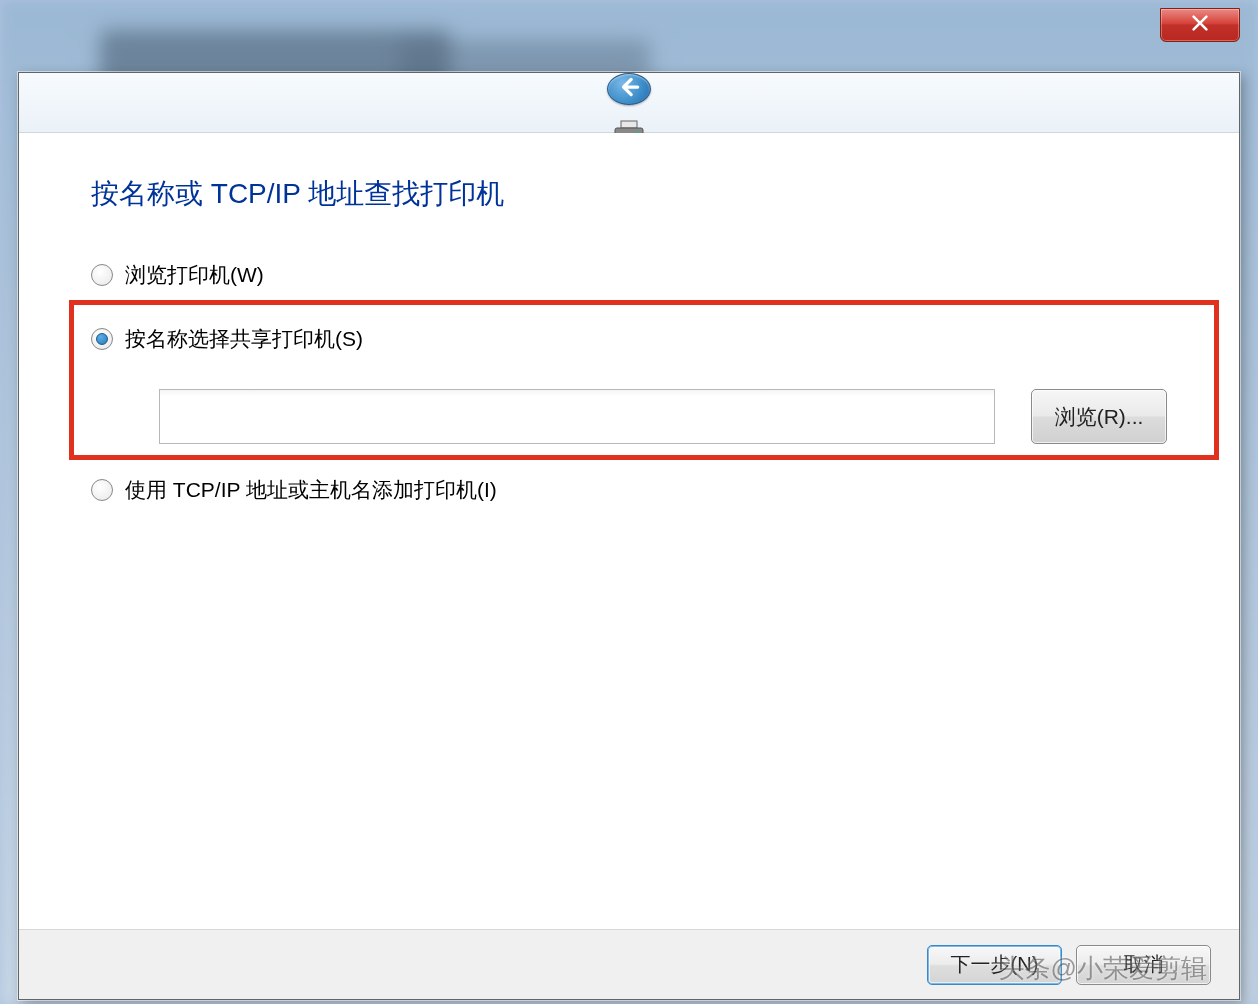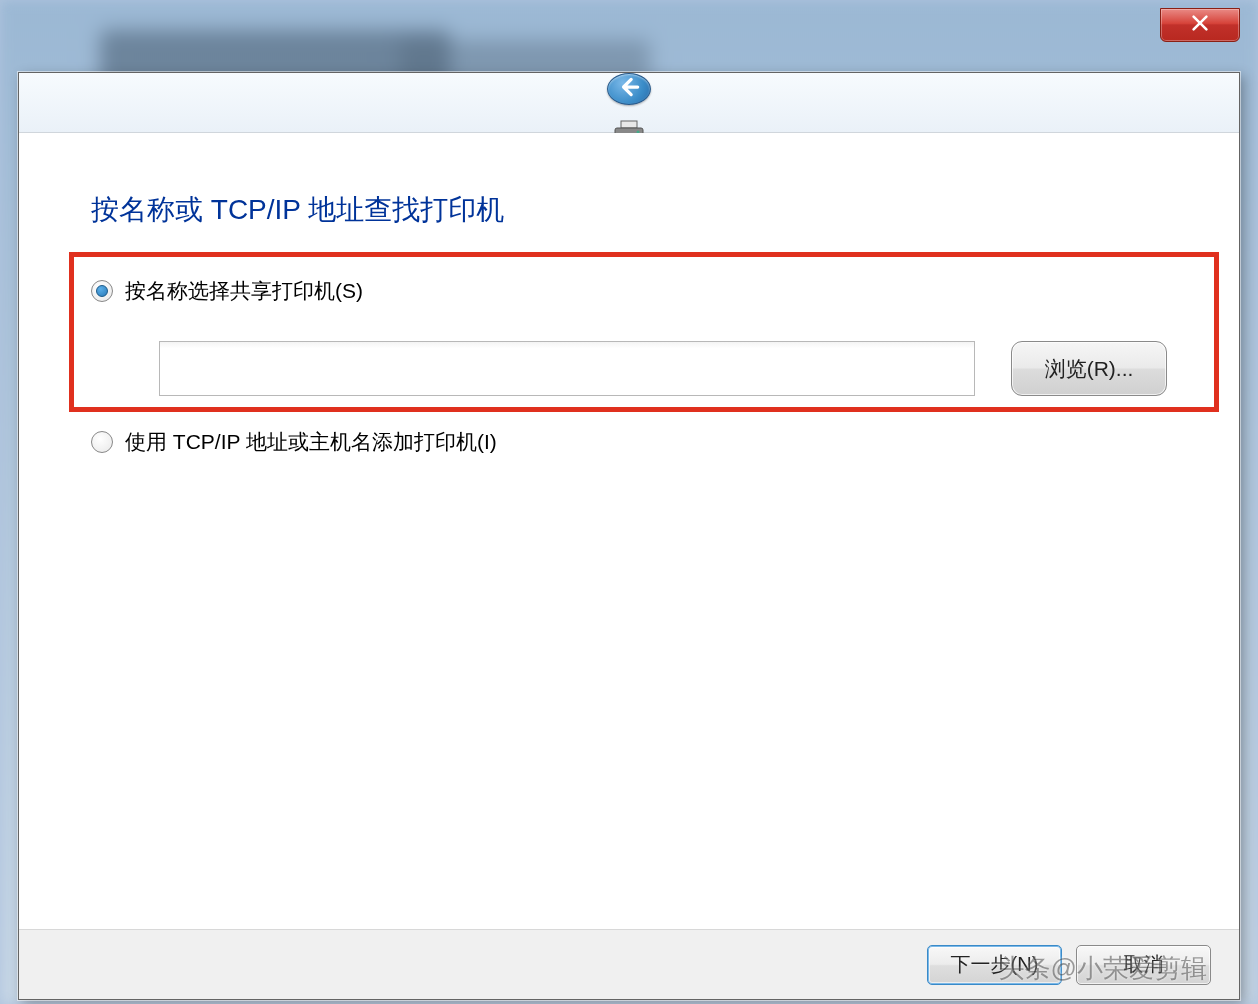--- a/index.html
+++ b/index.html
@@ -48,21 +48,21 @@
     }
     .back-button svg { width: 26px; height: 26px; }
     .printer-icon {
       width: 36px; height: 30px; display: flex; align-items: center; justify-content: center;
     }
     .printer-icon svg { width: 36px; height: 30px; }
     .header-title { font-size: 22px; color: #222; }
     
     .dialog-body {
       position: absolute; top: 60px; left: 0; right: 0; bottom: 70px;
-      padding: 58px 72px 20px 72px;
+      padding: 42px 72px 20px 72px;
       background: #fff;
     }
     .main-heading {
       font-size: 28px; color: #003399; font-weight: 400; margin-bottom: 48px;
     }
     
     .radio-row {
       display: flex; align-items: center; gap: 12px; margin-bottom: 36px;
       font-size: 21px; color: #000;
     }
@@ -84,23 +84,23 @@
     }
     .input-row {
       display: flex; align-items: stretch; gap: 36px; margin-left: 68px; margin-bottom: 28px;
     }
     .text-input {
       flex: 1; height: 55px; border: 1px solid #b8b8b8;
       background: linear-gradient(180deg, #f4f4f4 0%, #fff 12%);
       font-size: 20px; padding: 0 10px;
     }
     .browse-button {
-      width: 156px; height: 55px; font-size: 21px; color: #222;
+      width: 136px; height: 55px; font-size: 21px; color: #222;
       background: linear-gradient(180deg, #f6f6f6 0%, #eaeaea 48%, #dcdcdc 52%, #d0d0d0 100%);
-      border: 1px solid #8a8a8a; border-radius: 11px;
+      border: 1px solid #8a8a8a; border-radius: 5px;
       box-shadow: inset 0 0 0 1px rgba(255,255,255,0.7);
     }
     .example-row {
       margin-left: 68px; font-size: 22px; color: #000; line-height: 1.5;
     }
     .example-row div:first-child { margin-bottom: 2px; }
     
     .dialog-footer {
       position: absolute; bottom: 0; left: 0; right: 0; height: 70px;
       background: #f0f0f0; border-top: 1px solid #d8d8d8;
@@ -158,20 +158,24 @@
         <rect x="10" y="18" width="16" height="9" fill="#fff" stroke="#666" stroke-width="1"></rect>
         <circle cx="27" cy="13" r="1.5" fill="#4a8"></circle>
       </svg>
     </div>
     <div class="header-title">添加打印机</div>
   </div>
 
   <div class="dialog-body">
     <h1 class="main-heading">按名称或 TCP/IP 地址查找打印机</h1>
 
+    <label class="radio-row">
+      <span class="radio"></span>
+      <span>浏览打印机(W)</span>
+    </label>
 
     <div class="share-section">
       <div class="highlight-box"></div>
       <label class="radio-row">
         <span class="radio selected"></span>
         <span>按名称选择共享打印机(S)</span>
       </label>
       <div class="input-row">
         <input type="text" class="text-input" value="" style="">
         <button class="browse-button">浏览(R)...</button>

